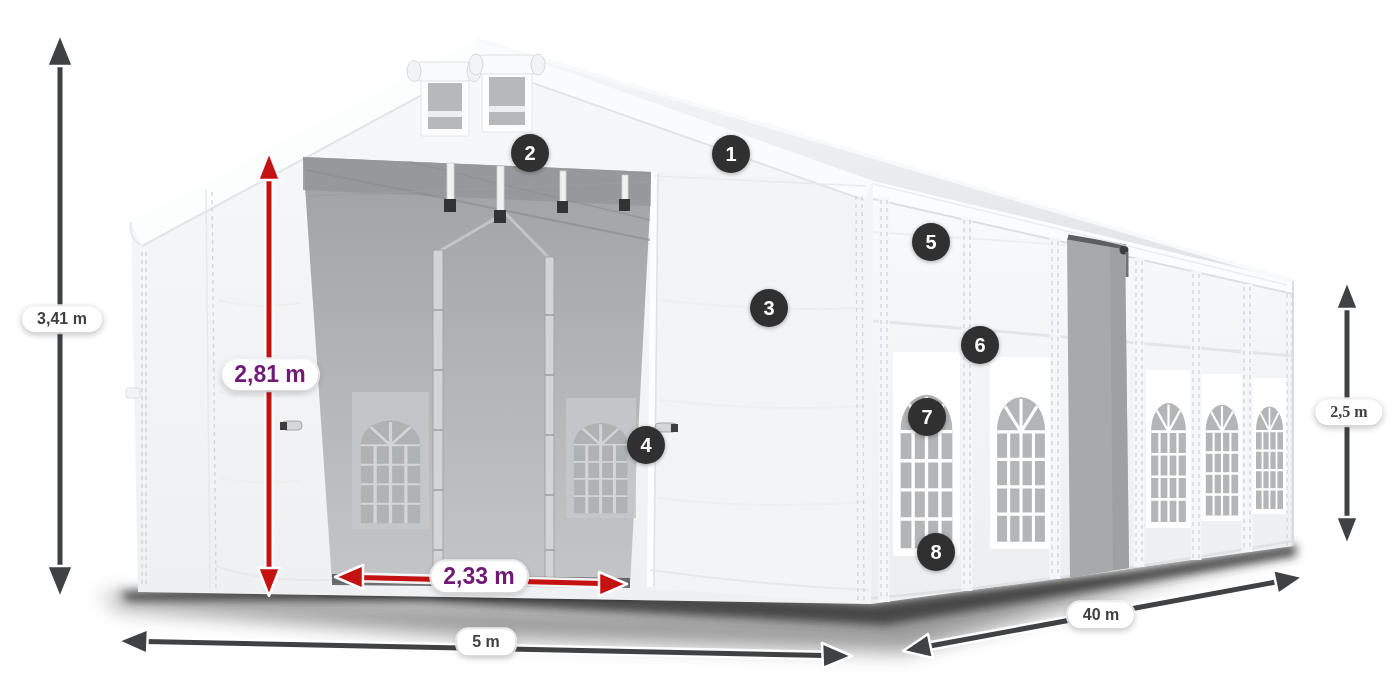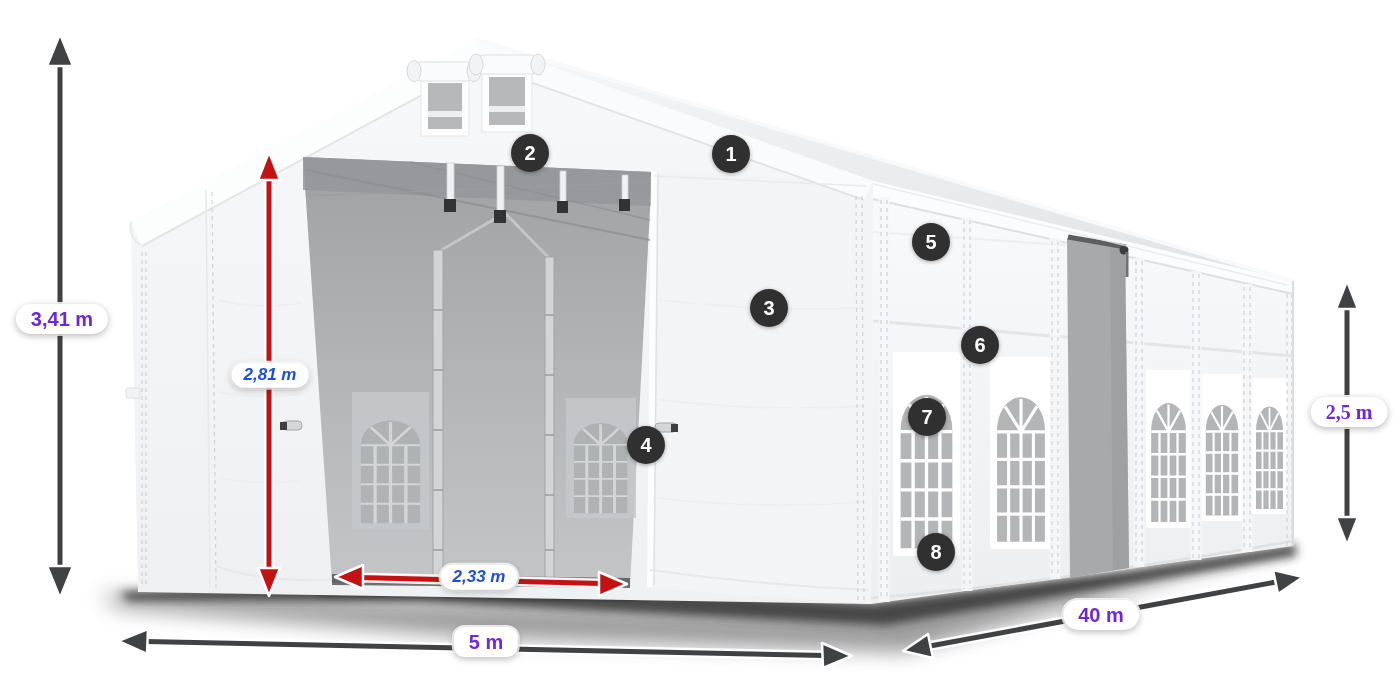--- a/index.html
+++ b/index.html
@@ -11,25 +11,25 @@
   
   .dimc{stroke:#ffffff;stroke-width:10;opacity:.92;fill:none;stroke-linecap:round;}
   .diml{stroke:#3f4142;stroke-width:5;fill:none;stroke-linecap:round;}
   .dimlr{stroke:#c41212;stroke-width:5;fill:none;stroke-linecap:round;}
   .dimh{fill:#3f4142;stroke:#ffffff;stroke-width:2.5;stroke-linejoin:round;}
   .dimhr{fill:#c41212;stroke:#ffffff;stroke-width:2.5;stroke-linejoin:round;}
   .stitch{stroke:#d3d5d7;stroke-width:1.3;stroke-dasharray:4 4;fill:none;}
   
   .pill{
     position:absolute;transform:translate(-50%,-50%);
-    background:#ffffff;color:#6d28d9;font-weight:bold;font-size:20px;line-height:1.1;
+    background:#ffffff;color:#404040;font-weight:bold;font-size:16px;line-height:1.1;
     padding:4px 15px;border-radius:19px;white-space:nowrap;
     box-shadow:0 2px 7px rgba(0,0,0,.28), 0 0 0 2px rgba(255,255,255,.9);
   }
-  .pill--red{color:#1d4ed8;font-size:17px;padding:3px 12px;border-radius:16px;font-style:italic;}
+  .pill--red{color:#701a75;font-size:23px;padding:3px 12px;border-radius:16px;}
   .badge{
     position:absolute;transform:translate(-50%,-50%);
     width:38px;height:38px;border-radius:50%;background:#303030;color:#ffffff;
     font-weight:bold;font-size:20px;display:flex;align-items:center;justify-content:center;
     box-shadow:0 1px 4px rgba(0,0,0,.35);
   }
 </style>
 </head>
 <body>
 

